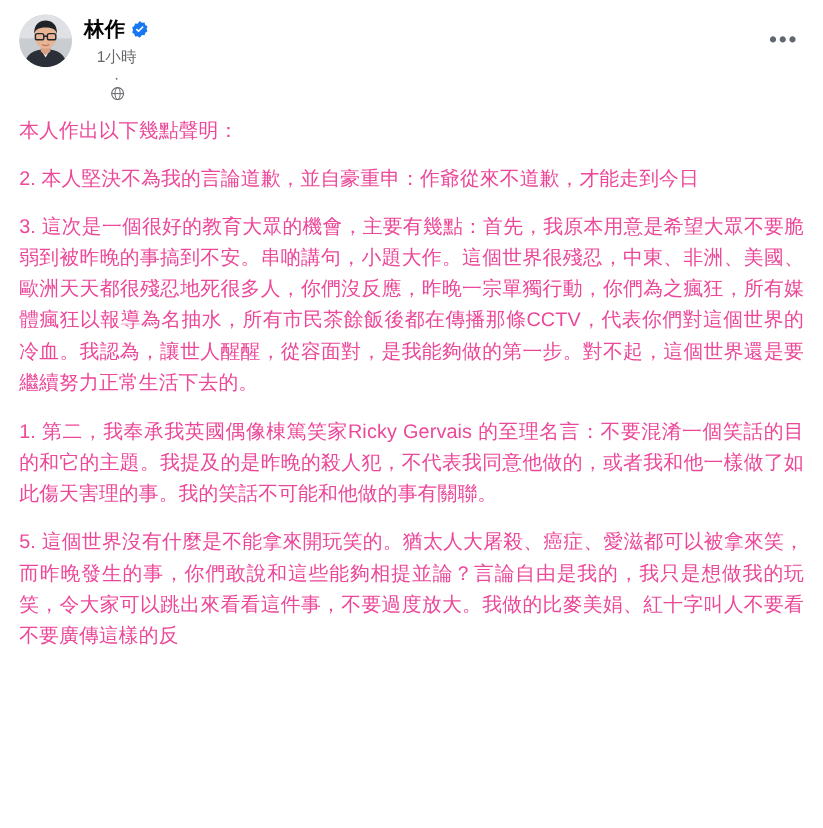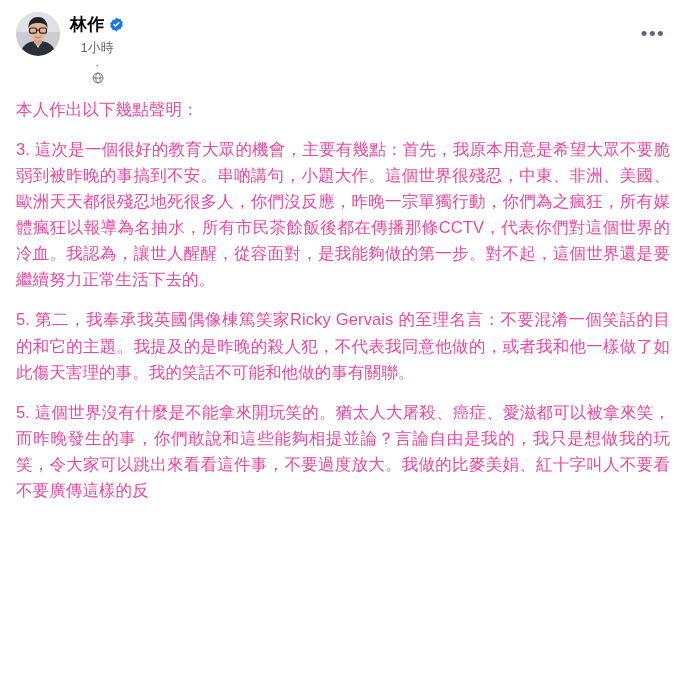--- a/index.html
+++ b/index.html
@@ -162,18 +162,19 @@
           </svg>
         </span>
       </div>
     </div>
 
     <div class="more-btn">•••</div>
   </div>
 
   <div class="post-body">
     <p class="para">本人作出以下幾點聲明：</p>
+    <p class="para">2. 本人堅決不為我的言論道歉，並自豪重申：作爺從來不道歉，才能走到今日</p>
     <p class="para">3. 這次是一個很好的教育大眾的機會，主要有幾點：首先，我原本用意是希望大眾不要脆弱到被昨晚的事搞到不安。串啲講句，小題大作。這個世界很殘忍，中東、非洲、美國、歐洲天天都很殘忍地死很多人，你們沒反應，昨晚一宗單獨行動，你們為之瘋狂，所有媒體瘋狂以報導為名抽水，所有市民茶餘飯後都在傳播那條CCTV，代表你們對這個世界的冷血。我認為，讓世人醒醒，從容面對，是我能夠做的第一步。對不起，這個世界還是要繼續努力正常生活下去的。</p>
-    <p class="para">5. 第二，我奉承我英國偶像棟篤笑家Ricky Gervais 的至理名言：不要混淆一個笑話的目的和它的主題。我提及的是昨晚的殺人犯，不代表我同意他做的，或者我和他一樣做了如此傷天害理的事。我的笑話不可能和他做的事有關聯。</p>
+    <p class="para">1. 第二，我奉承我英國偶像棟篤笑家Ricky Gervais 的至理名言：不要混淆一個笑話的目的和它的主題。我提及的是昨晚的殺人犯，不代表我同意他做的，或者我和他一樣做了如此傷天害理的事。我的笑話不可能和他做的事有關聯。</p>
     <p class="para">5. 這個世界沒有什麼是不能拿來開玩笑的。猶太人大屠殺、癌症、愛滋都可以被拿來笑，而昨晚發生的事，你們敢說和這些能夠相提並論？言論自由是我的，我只是想做我的玩笑，令大家可以跳出來看看這件事，不要過度放大。我做的比麥美娟、紅十字叫人不要看不要廣傳這樣的反</p>
   </div>
 
 </div>
 
 </body></html>

